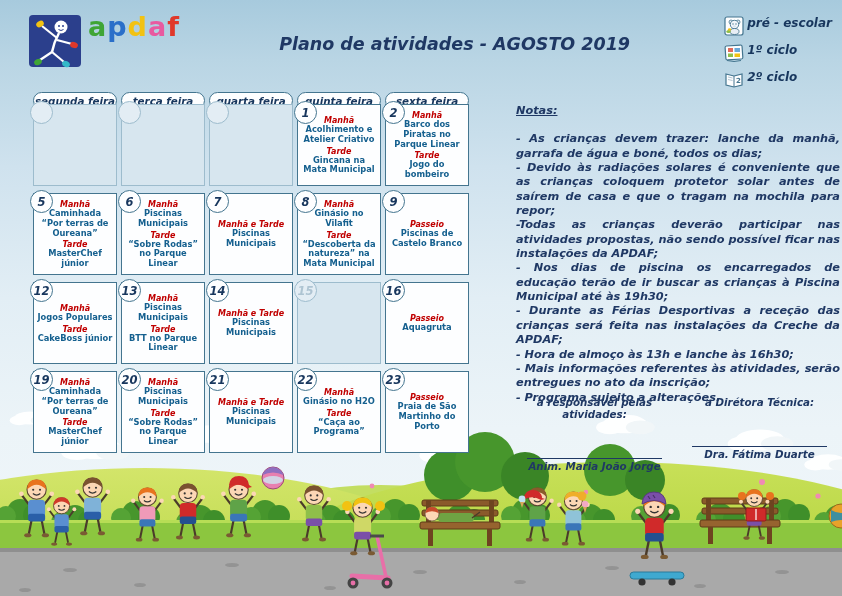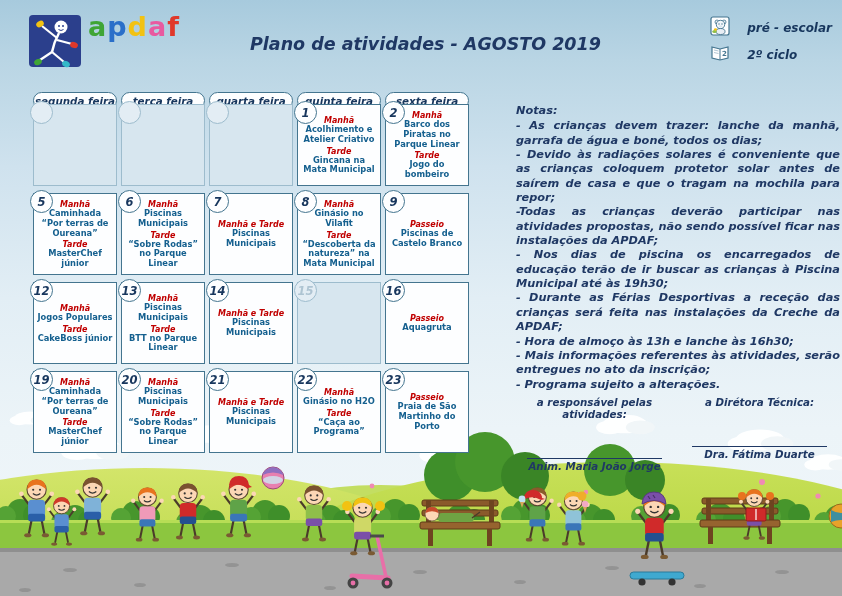--- a/index.html
+++ b/index.html
@@ -8,24 +8,24 @@
         background:linear-gradient(180deg,#a7cadd 0%,#b9d5e4 10%,#cfe2ee 28%,#e2eef5 50%,#ecf4f8 72%,#f0f6fa 100%);}
   .scene{position:absolute;left:0;top:400px;width:842px;height:196px;z-index:1;}
   .content{position:absolute;inset:0;z-index:2;}
 
   
   .logo{position:absolute;left:28px;top:14px;display:flex;align-items:flex-start;gap:6px;}
   .logo-square{width:54px;height:54px;}
   .logo-textcol{display:flex;flex-direction:column;}
   .logo-word{display:flex;font-weight:bold;font-size:27px;line-height:26px;letter-spacing:1px;font-family:"DejaVu Sans",sans-serif;}
   .logo-tag{font-size:6.9px;font-weight:bold;color:#f0871e;line-height:1.25;margin-top:2px;}
-  .page-title{position:absolute;left:250px;top:34px;width:380px;text-align:left;
+  .page-title{position:absolute;left:250px;top:34px;width:380px;text-align:right;
       font-size:17.5px;font-weight:bold;font-style:italic;color:#1f3864;}
   .legend{position:absolute;right:10px;top:16px;display:flex;flex-direction:column;gap:3px;}
-  .legend-row{display:flex;align-items:center;gap:17px;}
+  .legend-row{display:flex;gap:3px;}
   .legend-label{font-size:12px;font-weight:bold;font-style:italic;color:#17365d;}
 
   
   .weekday-row{position:absolute;left:33px;top:92px;width:436px;display:flex;gap:4px;}
   .weekday-pill{flex:1;height:15px;border:1.6px solid #44758f;border-radius:10px;background:#fdfeff;
       display:flex;align-items:center;justify-content:center;
       font-size:10.3px;font-weight:bold;font-style:italic;color:#17365d;}
 
   
   .calendar-grid{position:absolute;left:33px;top:104px;display:grid;
@@ -38,21 +38,21 @@
       background:#fdfeff;border:1.5px solid #44758f;display:flex;align-items:center;justify-content:center;
       font-size:11.5px;font-weight:bold;font-style:italic;color:#17365d;}
   .day-badge.faded{border-color:#9dbccd;background:#e3edf4;color:#aec4d2;}
   .session-label{font-size:8px;font-weight:bold;font-style:italic;color:#c00000;margin-top:2px;}
   .session-label.first{margin-top:0;}
   .session-activity{font-size:8.3px;font-weight:bold;color:#15608f;line-height:1.18;}
 
   
   .notes{position:absolute;left:516px;top:104px;width:324px;color:#1f3864;
       font-style:italic;font-weight:600;font-size:11.3px;line-height:1.27;}
-  .notes-heading{margin-bottom:1px;}
+  .notes-heading{margin-bottom:14px;text-decoration:underline;}
   .note-item{text-align:justify;}
 
   
   .signatures{position:absolute;left:512px;top:364px;width:330px;display:flex;z-index:2;}
   .sig-col{flex:1;text-align:center;}
   .sig-label{font-size:10.3px;font-weight:bold;font-style:italic;color:#1f3864;margin-top:32px;}
   .sig-line{margin:38px auto 1px;width:135px;border-bottom:1.4px solid #1f3864;}
   .sig-name{font-size:10.3px;font-weight:bold;font-style:italic;color:#1f3864;}
 </style>
 </head>
@@ -289,20 +289,31 @@
               <circle cx="12" cy="8" r="0.7" fill="#44758f"></circle>
               <ellipse cx="10.5" cy="10.3" rx="1.6" ry="1.1" fill="#d8e4ee"></ellipse>
               <ellipse cx="10.5" cy="15.5" rx="4.5" ry="3" fill="#e8eef5" stroke="#44758f" stroke-width="0.9"></ellipse>
               <ellipse cx="4.5" cy="15.5" rx="2.2" ry="1.6" fill="#8fbf4a"></ellipse>
               <ellipse cx="5.5" cy="13.5" rx="1.6" ry="1.2" fill="#f2c212"></ellipse>
             </svg></span>
           <span class="legend-label">pré - escolar</span>
         </div>
         <div class="legend-row">
           <span><svg width="20" height="20" viewBox="0 0 20 20">
+              <rect x="1.5" y="2.5" width="17" height="14" rx="1.5" fill="#fdfeff" stroke="#44758f" stroke-width="1.2" transform="rotate(-4 10 10)"></rect>
+              <rect x="4" y="5" width="5" height="4" fill="#e06a5a"></rect>
+              <rect x="10.5" y="5" width="5.5" height="4" fill="#6aa8d8"></rect>
+              <rect x="4" y="10.5" width="5" height="3.5" fill="#8fbf4a"></rect>
+              <rect x="10.5" y="10.5" width="5.5" height="3.5" fill="#f2c212"></rect>
+              <path d="M3,17.5 Q10,19.5 17,17.5" stroke="#44758f" stroke-width="1" fill="none"></path>
+            </svg></span>
+          <span class="legend-label">1º ciclo</span>
+        </div>
+        <div class="legend-row">
+          <span><svg width="20" height="20" viewBox="0 0 20 20">
               <path d="M2,4 L10,6 L18,4 L18,15 L10,17 L2,15 Z" fill="#fdfeff" stroke="#44758f" stroke-width="1.2"></path>
               <line x1="10" y1="6" x2="10" y2="17" stroke="#44758f" stroke-width="1"></line>
               <line x1="4" y1="7" x2="8.5" y2="8" stroke="#9db8c8" stroke-width="0.8"></line>
               <line x1="4" y1="9.5" x2="8.5" y2="10.5" stroke="#9db8c8" stroke-width="0.8"></line>
               <text x="12" y="13" font-size="7" font-weight="bold" fill="#44758f">2</text>
             </svg></span>
           <span class="legend-label">2º ciclo</span>
         </div>
       </div>
 

